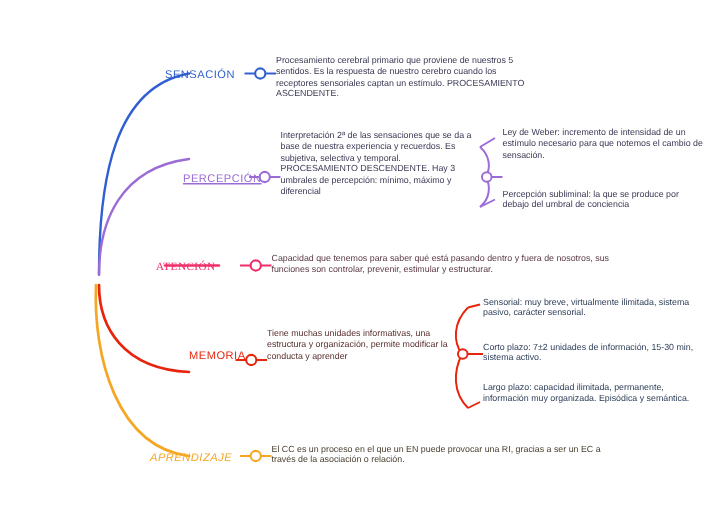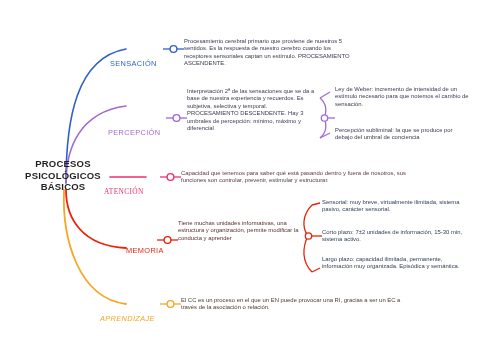--- a/index.html
+++ b/index.html
@@ -24,21 +24,20 @@
     color:#231f20;
     letter-spacing:.2px;
   }
   .root-label div{white-space:nowrap;}
 
   .branch-label{
     position:absolute;
     font-size:7.4px;
     letter-spacing:.35px;
     white-space:nowrap;
-    margin-top:14px;
   }
 
   .note{
     position:absolute;
     font-size:5.9px;
     line-height:7.4px;
     color:#3b3b4f;
   }
   .note.blue{color:#3a3a55;}
   .note.purple{color:#3a3a55;}
@@ -88,30 +87,25 @@
 
     <circle cx="173.5" cy="49" r="3.4" fill="#ffffff" stroke="#2f5fd0" stroke-width="1.4"></circle>
     <circle cx="176.5" cy="118" r="3.4" fill="#ffffff" stroke="#9b6bd6" stroke-width="1.4"></circle>
     <circle cx="170.5" cy="177" r="3.4" fill="#ffffff" stroke="#ef2f6b" stroke-width="1.4"></circle>
     <circle cx="167.5" cy="240" r="3.4" fill="#ffffff" stroke="#e8240c" stroke-width="1.4"></circle>
     <circle cx="170.5" cy="304" r="3.4" fill="#ffffff" stroke="#f5a623" stroke-width="1.4"></circle>
     <circle cx="324.5" cy="118" r="3.2" fill="#ffffff" stroke="#9b6bd6" stroke-width="1.3"></circle>
     <circle cx="308.5" cy="236" r="3.2" fill="#ffffff" stroke="#e8240c" stroke-width="1.3"></circle>
   </svg>
 
-  <div class="root-label">
-    <div>PROCESOS</div>
-    <div>PSICOLÓGICOS</div>
-    <div>BÁSICOS</div>
-  </div>
 
   <div class="branch-label" style="left:110px;top:45px;color:#2f5fd0;">SENSACIÓN</div>
   <div class="note blue" style="left:184px;top:38px;width:176px;">Procesamiento cerebral primario que proviene de nuestros 5 sentidos. Es la respuesta de nuestro cerebro cuando los receptores sensoriales captan un estímulo. PROCESAMIENTO ASCENDENTE.</div>
 
-  <div class="branch-label" style="left:108px;top:114px;color:#9b6bd6;">PERCEPCIÓN</div>
+  <div class="branch-label" style="left:122px;top:114px;color:#9b6bd6;text-decoration:underline;">PERCEPCIÓN</div>
   <div class="note purple" style="left:187px;top:88px;width:130px;">Interpretación 2ª de las sensaciones que se da a base de nuestra experiencia y recuerdos. Es subjetiva, selectiva y temporal. PROCESAMIENTO DESCENDENTE. Hay 3 umbrales de percepción: mínimo, máximo y diferencial</div>
   <div class="sub-note" style="left:335px;top:86px;width:136px;color:#3a3a55;">Ley de Weber: incremento de intensidad de un estímulo necesario para que notemos el cambio de sensación.</div>
   <div class="sub-note" style="left:335px;top:127px;width:136px;color:#3a3a55;">Percepción subliminal: la que se produce por debajo del umbral de conciencia</div>
 
   <div class="branch-label" style="left:104px;top:173px;color:#ef2f6b;font-family:Liberation Serif, serif;">ATENCIÓN</div>
   <div class="note pink" style="left:181px;top:170px;width:230px;">Capacidad que tenemos para saber qué está pasando dentro y fuera de nosotros, sus funciones son controlar, prevenir, estimular y estructurar.</div>
 
   <div class="branch-label" style="left:106px;top:232px;color:#e8240c;padding-left:20px;">MEMORIA</div>
   <div class="note red" style="left:178px;top:220px;width:124px;">Tiene muchas unidades informativas, una estructura y organización, permite modificar la conducta y aprender</div>
   <div class="sub-note" style="left:322px;top:199px;width:152px;color:#30405a;">Sensorial: muy breve, virtualmente ilimitada, sistema pasivo, carácter sensorial.</div>

